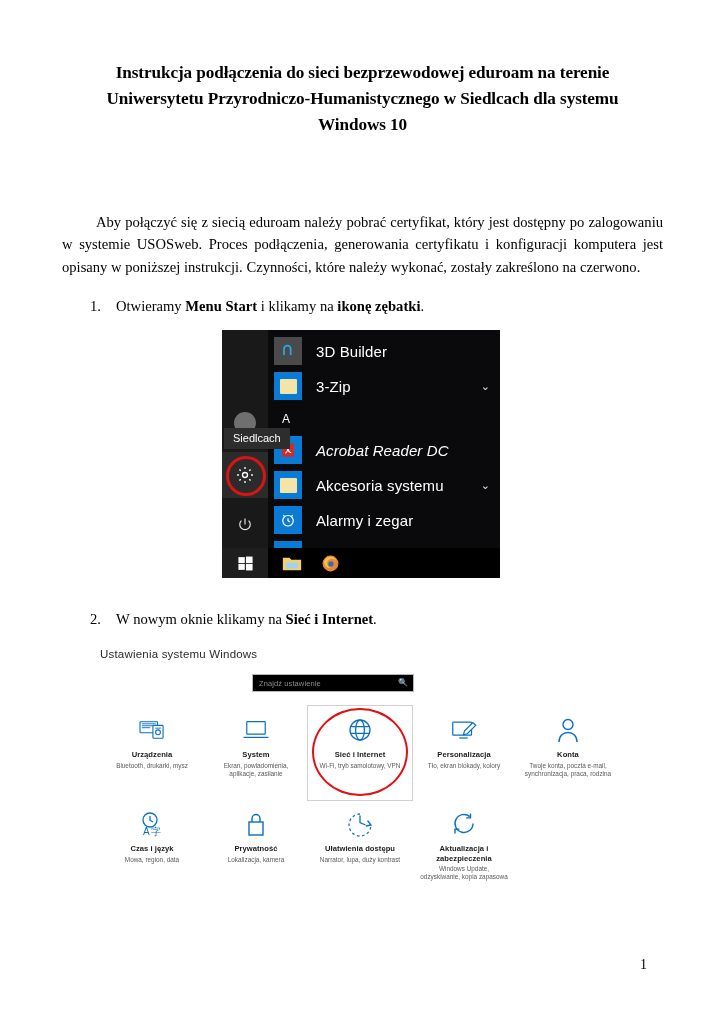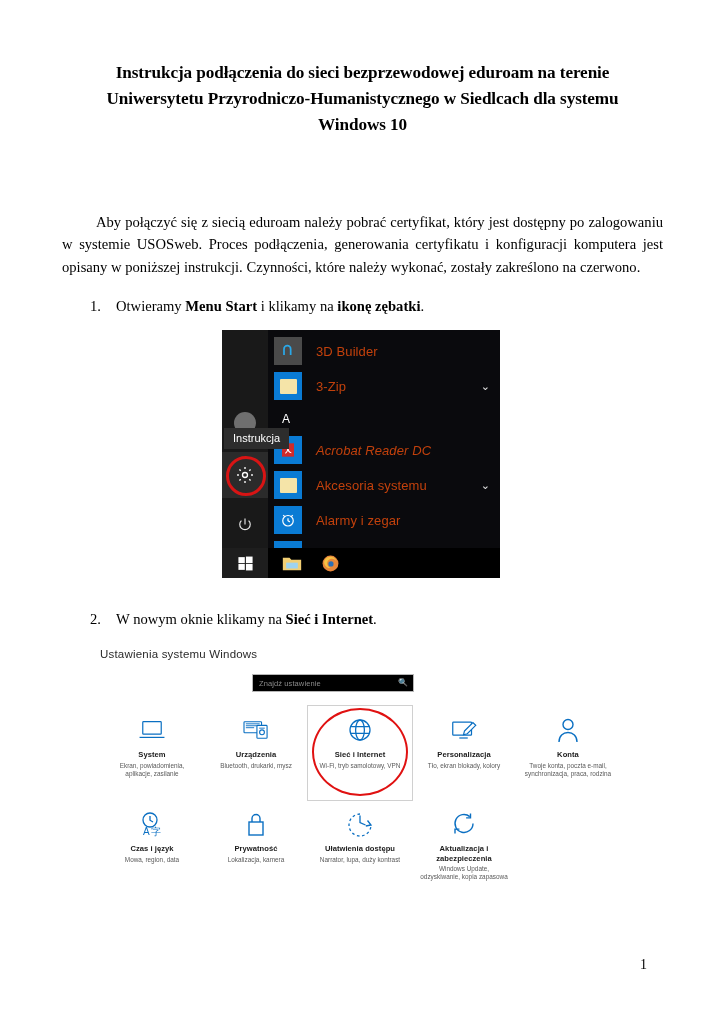--- a/index.html
+++ b/index.html
@@ -150,22 +150,22 @@
     position: relative;
     display: flex;
     align-items: center;
     justify-content: center;
   }
   .tile-3d   { background: #4a4a4a; }
   .tile-blue { background: #0a7bd4; }
   .tile-red  { background: #0a7bd4; }
   .sm-label {
     margin-left: 14px;
-    color: #c2410c;
-    font-size: 13px;
+    color: #ffffff;
+    font-size: 15px;
     font-family: "Liberation Sans", sans-serif;
     letter-spacing: 0.1px;
   }
   .chev {
     position: absolute;
     right: 10px;
     color: #e4e4e4;
     font-size: 11px;
     line-height: 1;
   }
@@ -349,21 +349,21 @@
       <div class="sm-rail-item sm-rail-power">
         <svg width="18" height="18" viewBox="0 0 24 24" fill="none" stroke="#e9e9e9" stroke-width="1.5">
           <path d="M12 3.2v8"></path>
           <path d="M7.2 6.1a7 7 0 1 0 9.6 0"></path>
         </svg>
       </div>
     </div>
 
     <div class="gear-hit"></div>
 
-    <div class="tooltip">Instrukcja</div>
+    <div class="tooltip">Siedlcach</div>
 
     <div class="sm-list">
 
       <div class="sm-row" style="top:4px;">
         <div class="tile tile-3d">
           <svg width="16" height="16" viewBox="0 0 24 24" fill="none" stroke="#2aa8e8" stroke-width="2.6">
             <path d="M6 18V9a5 5 0 0 1 10 0v9"></path>
           </svg>
         </div>
         <span class="sm-label">3D Builder</span>
@@ -446,43 +446,43 @@
 
     <div class="set-search">
       <span class="ph">Znajdź ustawienie</span>
       <span class="mag">🔍</span>
     </div>
 
     <div class="grid">
 
       <div class="cell">
         <div class="ic">
-          <svg width="30" height="24" viewBox="0 0 32 26" fill="none" stroke="#0a6fc2" stroke-width="1.3">
-            <rect x="6" y="4" width="20" height="13.5" rx="0.8"></rect>
-            <path d="M2.5 21h27"></path>
-          </svg>
-        </div>
-        <div class="nm">System</div>
-        <div class="ds">Ekran, powiadomienia, aplikacje, zasilanie</div>
-      </div>
-
-      <div class="cell">
-        <div class="ic">
           <svg width="30" height="24" viewBox="0 0 32 26" fill="none" stroke="#0a6fc2" stroke-width="1.2">
             <rect x="3" y="4" width="19" height="12" rx="0.8"></rect>
             <path d="M5 6.3h15M5 8.4h15M5 10.5h9" stroke-width="1"></path>
             <rect x="17" y="8" width="11" height="14" rx="1" fill="#ffffff"></rect>
             <circle cx="22.5" cy="15.5" r="2.6"></circle>
             <path d="M19.5 11h6" stroke-width="1"></path>
           </svg>
         </div>
         <div class="nm">Urządzenia</div>
         <div class="ds">Bluetooth, drukarki, mysz</div>
       </div>
 
+      <div class="cell">
+        <div class="ic">
+          <svg width="30" height="24" viewBox="0 0 32 26" fill="none" stroke="#0a6fc2" stroke-width="1.3">
+            <rect x="6" y="4" width="20" height="13.5" rx="0.8"></rect>
+            <path d="M2.5 21h27"></path>
+          </svg>
+        </div>
+        <div class="nm">System</div>
+        <div class="ds">Ekran, powiadomienia, aplikacje, zasilanie</div>
+      </div>
+
       <div class="cell highlighted">
         <div class="ellipse-mark"></div>
         <div class="ic">
           <svg width="28" height="28" viewBox="0 0 28 28" fill="none" stroke="#0a6fc2" stroke-width="1.3">
             <circle cx="14" cy="14" r="10"></circle>
             <ellipse cx="14" cy="14" rx="4.4" ry="10"></ellipse>
             <path d="M4.4 10.6h19.2M4.4 17.4h19.2"></path>
           </svg>
         </div>
         <div class="nm">Sieć i Internet</div>

